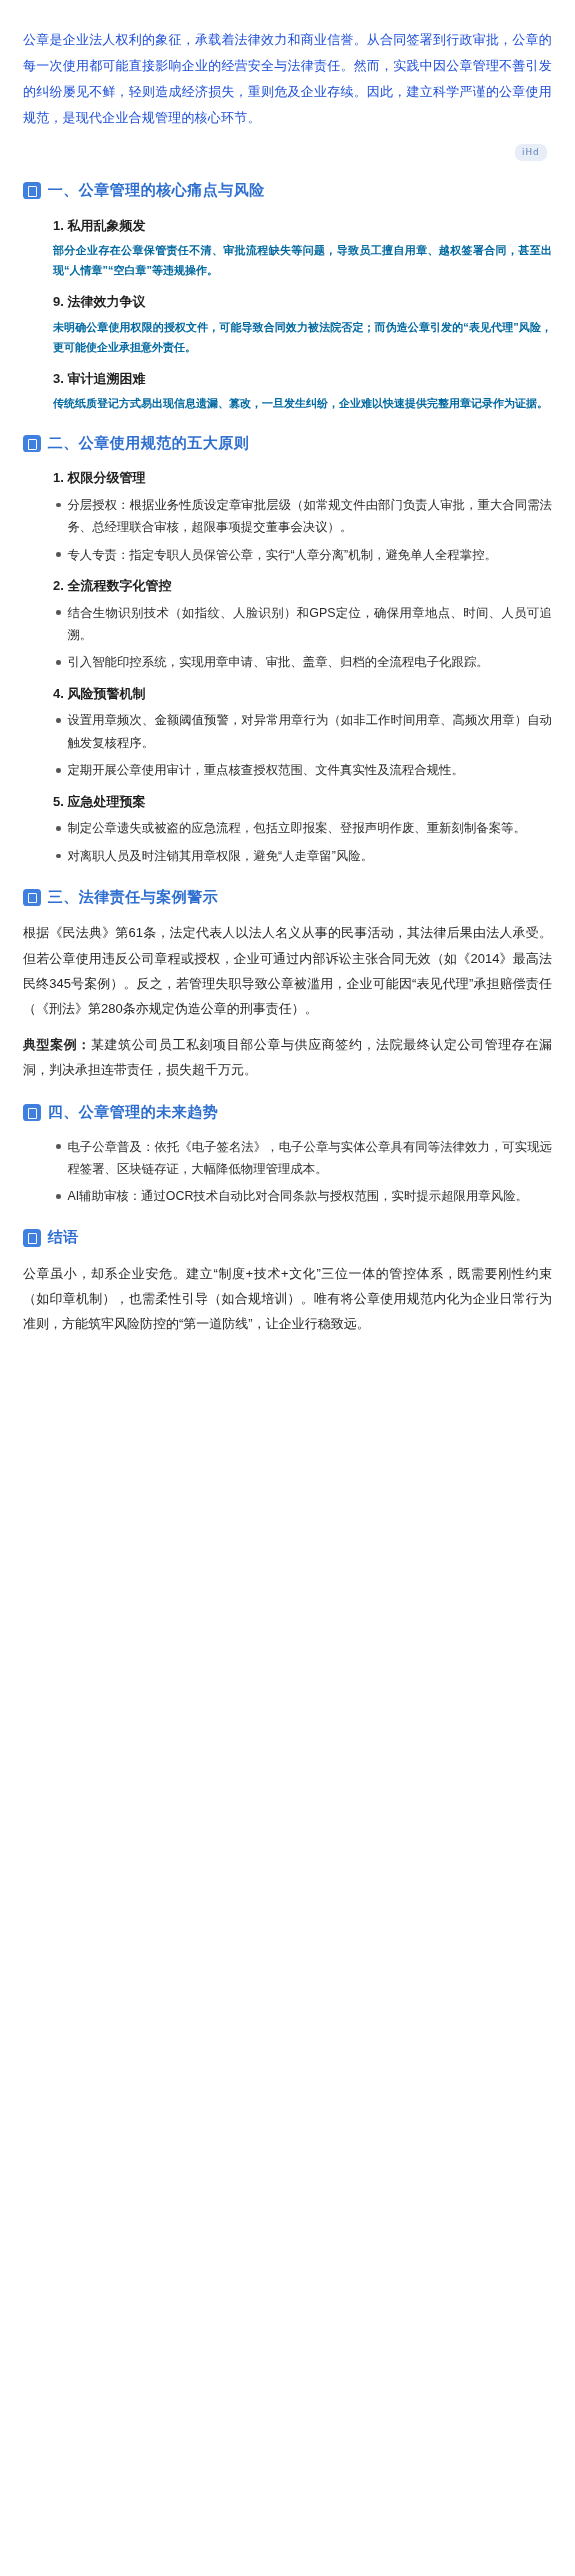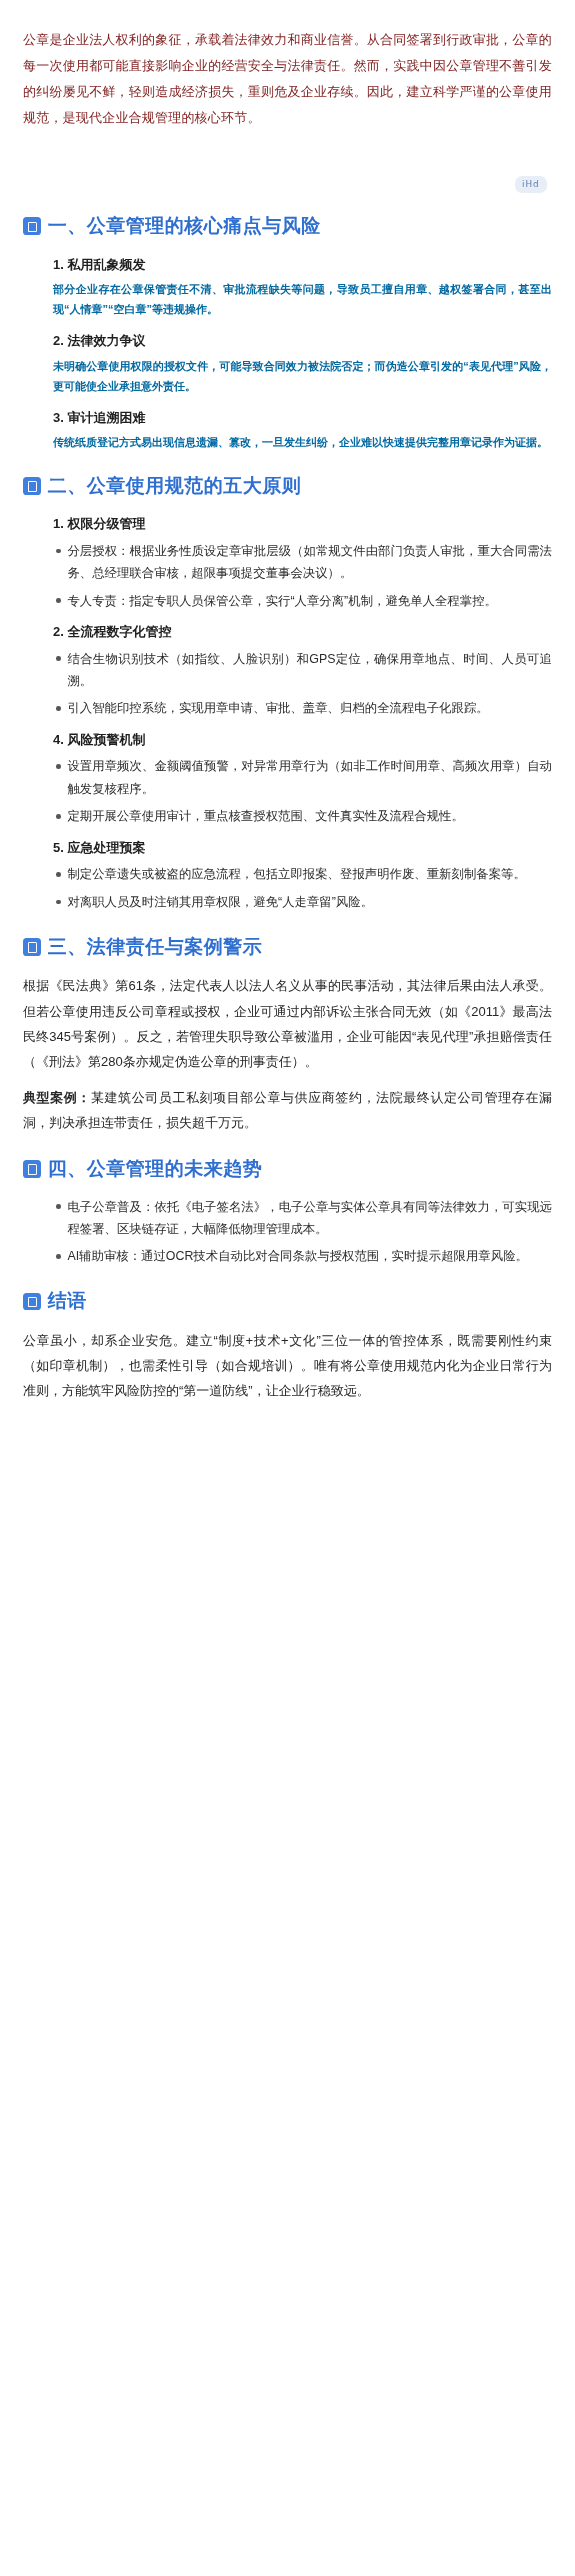--- a/index.html
+++ b/index.html
@@ -15,39 +15,38 @@
   }
   .page {
     width: 575px;
     padding: 14.4px 23px 31px 23px;
   }
   
   .intro {
     font-size: 13px;
     line-height: 2.0;
     text-align: justify;
-    color: #7f1d1d;
+    color: #1d4ed8;
     letter-spacing: 0.2px;
   }
   .logo-row {
     display: flex;
     justify-content: flex-end;
     margin-top: 9.3px;
     margin-bottom: 15.5px;
     padding-right: 5.2px;
   }
   .logo-chip {
     background: #e8eef8;
     border-radius: 7px;
     padding: 2.6px 7.2px 3.6px 7.2px;
     color: #5b7fb5;
     font-size: 8.8px;
     letter-spacing: 1px;
     font-family: "DejaVu Sans", sans-serif;
-    margin-top: 32px;
   }
   
   .sec-head {
     display: flex;
     align-items: center;
     gap: 7.2px;
     margin: 20.6px 0 13.4px 0;
   }
   .sec-head .badge {
     width: 17.5px;
@@ -73,21 +72,21 @@
     position: absolute;
     left: 9.3px;
     top: 4.1px;
     width: 4.1px;
     height: 8.8px;
     border: 1px solid #ffffff;
     border-left: none;
     border-radius: 0 1.5px 1.5px 0;
   }
   .sec-head .title {
-    font-size: 19px;
+    font-size: 15px;
     font-weight: bold;
     color: #2f6fd0;
     letter-spacing: 0.5px;
   }
   
   ol.topics {
     margin: 0 0 0 0;
     padding-left: 30px;
     font-size: 13px;
     line-height: 1.8;
@@ -163,21 +162,21 @@
   <div class="sec-head">
     <span class="badge"></span>
     <span class="title">一、公章管理的核心痛点与风险</span>
   </div>
   <ol class="topics" style="list-style:none; padding-left:30px;">
     <li>
       <span>1. 私用乱象频发</span>
       <div class="sub-para">部分企业存在公章保管责任不清、审批流程缺失等问题，导致员工擅自用章、越权签署合同，甚至出现“人情章”“空白章”等违规操作。</div>
     </li>
     <li>
-      <span>2. 法律效力争议</span>
+      <span>9. 法律效力争议</span>
       <div class="sub-para">未明确公章使用权限的授权文件，可能导致合同效力被法院否定；而伪造公章引发的“表见代理”风险，更可能使企业承担意外责任。</div>
     </li>
     <li>
       <span>3. 审计追溯困难</span>
       <div class="sub-para">传统纸质登记方式易出现信息遗漏、篡改，一旦发生纠纷，企业难以快速提供完整用章记录作为证据。</div>
     </li>
   </ol>
 
   <div class="sec-head">
     <span class="badge"></span>
@@ -211,21 +210,21 @@
         <li>制定公章遗失或被盗的应急流程，包括立即报案、登报声明作废、重新刻制备案等。</li>
         <li>对离职人员及时注销其用章权限，避免“人走章留”风险。</li>
       </ul>
     </li>
   </ol>
 
   <div class="sec-head">
     <span class="badge"></span>
     <span class="title">三、法律责任与案例警示</span>
   </div>
-  <p class="para">根据《民法典》第61条，法定代表人以法人名义从事的民事活动，其法律后果由法人承受。但若公章使用违反公司章程或授权，企业可通过内部诉讼主张合同无效（如《2011》最高法民终345号案例）。反之，若管理失职导致公章被滥用，企业可能因“表见代理”承担赔偿责任（《刑法》第280条亦规定伪造公章的刑事责任）。</p>
+  <p class="para">根据《民法典》第61条，法定代表人以法人名义从事的民事活动，其法律后果由法人承受。但若公章使用违反公司章程或授权，企业可通过内部诉讼主张合同无效（如《2014》最高法民终345号案例）。反之，若管理失职导致公章被滥用，企业可能因“表见代理”承担赔偿责任（《刑法》第280条亦规定伪造公章的刑事责任）。</p>
   <p class="para">
     <span class="bold">典型案例：</span><span>某建筑公司员工私刻项目部公章与供应商签约，法院最终认定公司管理存在漏洞，判决承担连带责任，损失超千万元。</span>
   </p>
 
   <div class="sec-head">
     <span class="badge"></span>
     <span class="title">四、公章管理的未来趋势</span>
   </div>
   <ul class="bullets top">
     <li>电子公章普及：依托《电子签名法》，电子公章与实体公章具有同等法律效力，可实现远程签署、区块链存证，大幅降低物理管理成本。</li>

